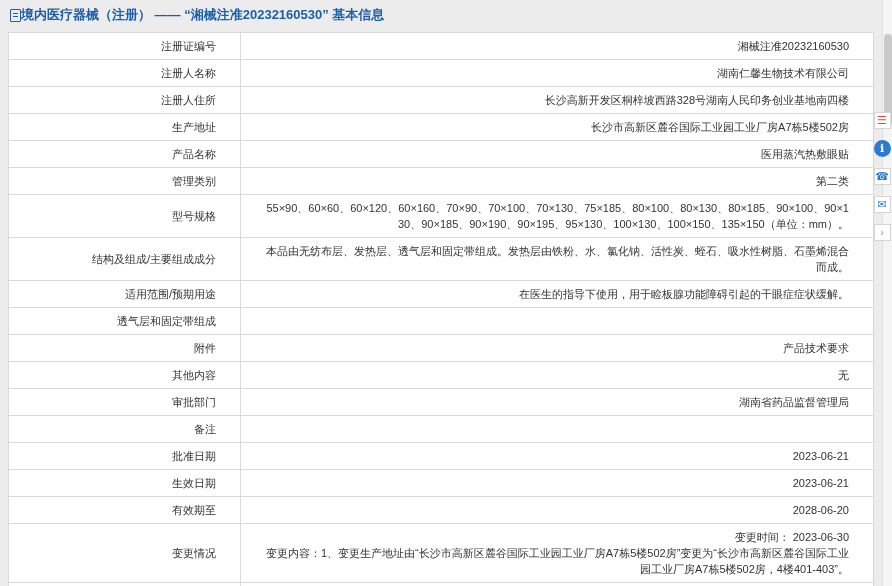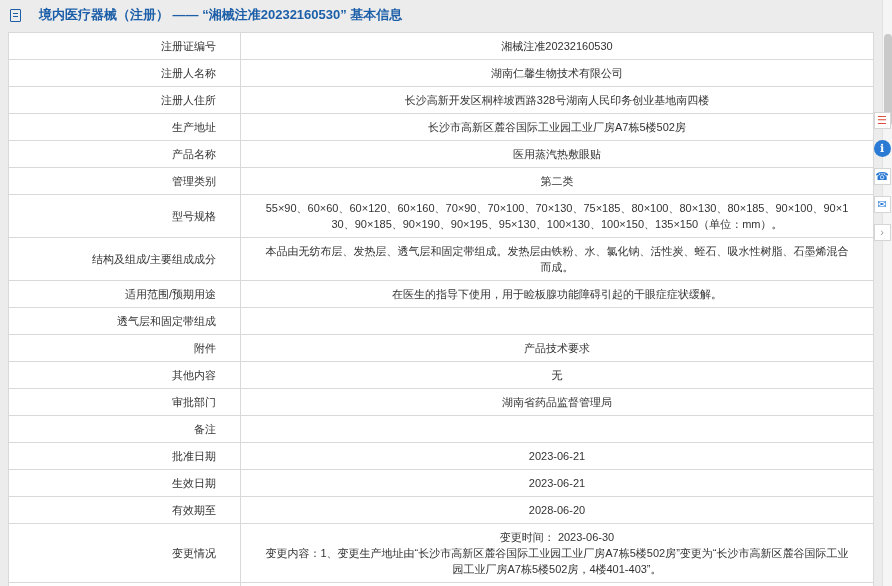--- a/index.html
+++ b/index.html
@@ -8,21 +8,21 @@
     width: 892px; height: 586px;
     background: #ececec;
     font-family: "Liberation Sans", "DejaVu Sans", sans-serif;
     position: relative;
     overflow: hidden;
     --accent: #1c5fa8;
     --link: #1a6fd4;
   }
   .header {
     height: 30px;
-    display: flex; align-items: center; gap: 18px;
+    display: flex; align-items: center; gap: 0;
     padding: 0 10px;
   }
   .doc-icon {
     width: 11px; height: 13px;
     border: 1px solid var(--accent);
     border-radius: 1px;
     position: relative; display: inline-block;
     flex: 0 0 auto;
   }
   .doc-icon::before, .doc-icon::after {
@@ -52,21 +52,21 @@
     color: #333333;
     vertical-align: middle;
   }
   td.label-cell {
     width: 232px;
     text-align: right;
     background: #ffffff;
     white-space: nowrap;
   }
   td.value-cell {
-    text-align: center;
+    text-align: right;
     white-space: pre-line;
     word-break: break-all;
   }
   .scrollbar {
     position: absolute; right: 0; top: 0;
     width: 10px; height: 586px;
     background: #f5f5f5;
     border-left: 1px solid #e2e2e2;
   }
   .scrollbar .thumb {

